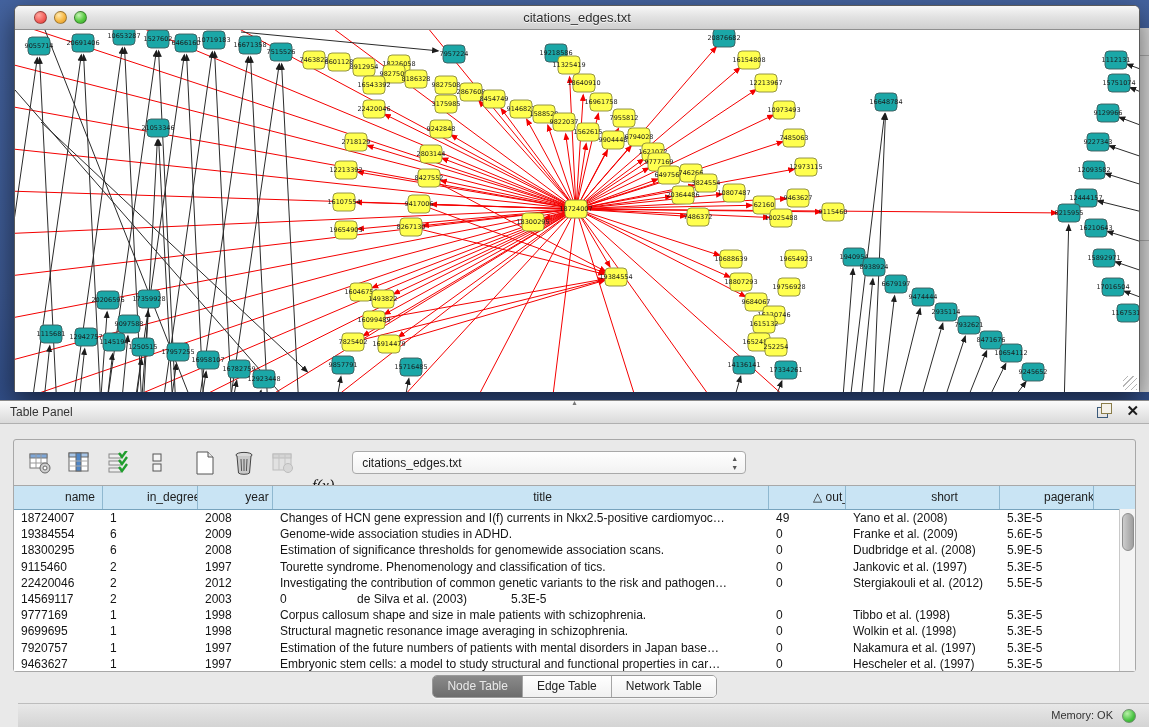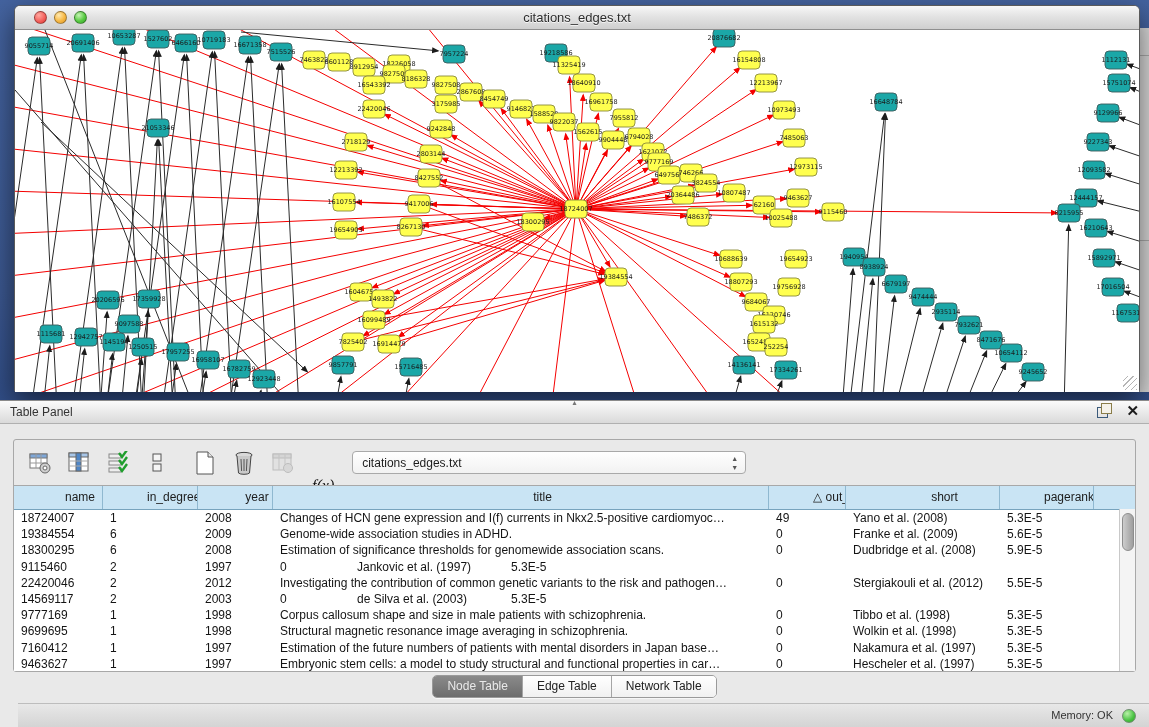--- a/index.html
+++ b/index.html
@@ -608,20 +608,21 @@
             <div class="tc c2">2008</div>
             <div class="tc c3">Estimation of significance thresholds for genomewide association scans.</div>
             <div class="tc c4">0</div>
             <div class="tc c5">Dudbridge et al. (2008)</div>
             <div class="tc c6">5.9E-5</div>
           </div>
           <div class="trow">
             <div class="tc c0">9115460</div>
             <div class="tc c1">2</div>
             <div class="tc c2">1997</div>
+            <div class="tc c3">Tourette syndrome. Phenomenology and classification of tics.</div>
             <div class="tc c4">0</div>
             <div class="tc c5">Jankovic et al. (1997)</div>
             <div class="tc c6">5.3E-5</div>
           </div>
           <div class="trow">
             <div class="tc c0">22420046</div>
             <div class="tc c1">2</div>
             <div class="tc c2">2012</div>
             <div class="tc c3">Investigating the contribution of common genetic variants to the risk and pathogen…</div>
             <div class="tc c4">0</div>
@@ -648,21 +649,21 @@
           <div class="trow">
             <div class="tc c0">9699695</div>
             <div class="tc c1">1</div>
             <div class="tc c2">1998</div>
             <div class="tc c3">Structural magnetic resonance image averaging in schizophrenia.</div>
             <div class="tc c4">0</div>
             <div class="tc c5">Wolkin et al. (1998)</div>
             <div class="tc c6">5.3E-5</div>
           </div>
           <div class="trow">
-            <div class="tc c0">7160412</div>
+            <div class="tc c0">7920757</div>
             <div class="tc c1">1</div>
             <div class="tc c2">1997</div>
             <div class="tc c3">Estimation of the future numbers of patients with mental disorders in Japan base…</div>
             <div class="tc c4">0</div>
             <div class="tc c5">Nakamura et al. (1997)</div>
             <div class="tc c6">5.3E-5</div>
           </div>
           <div class="trow">
             <div class="tc c0">9463627</div>
             <div class="tc c1">1</div>

